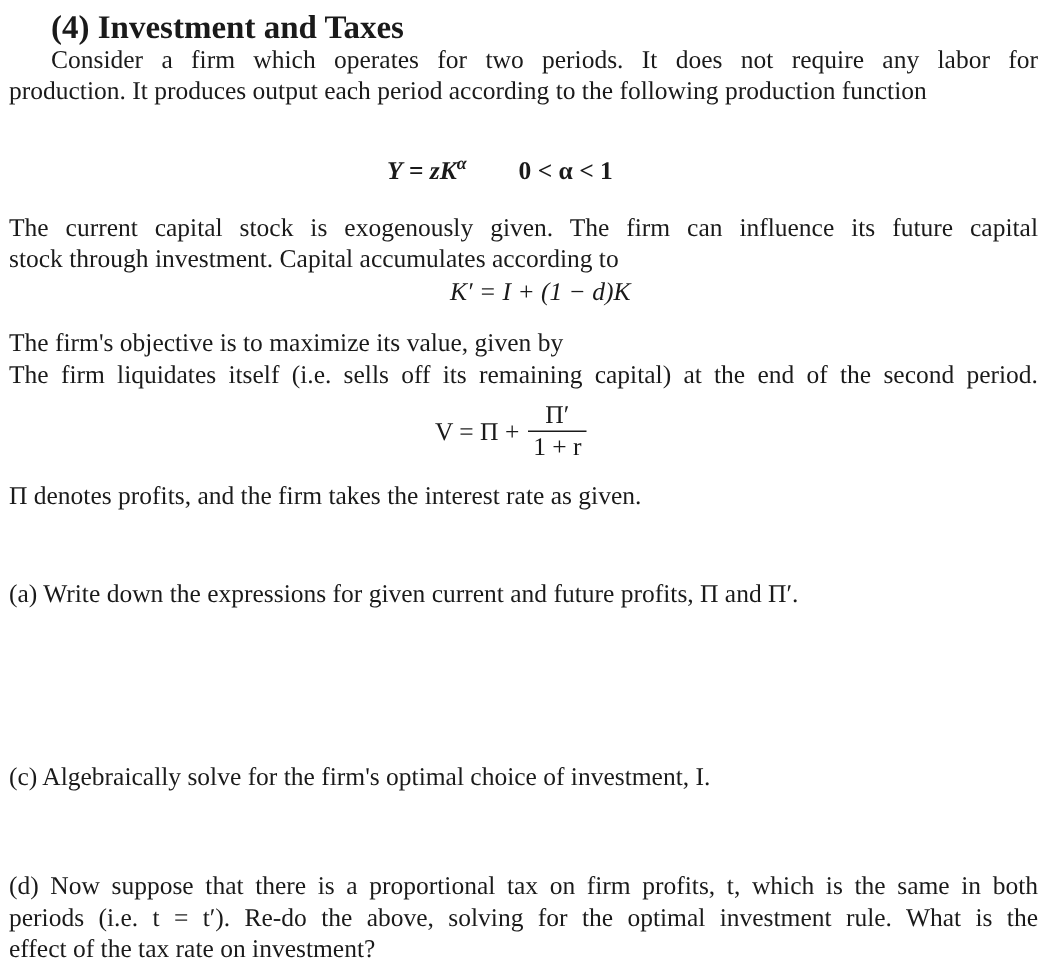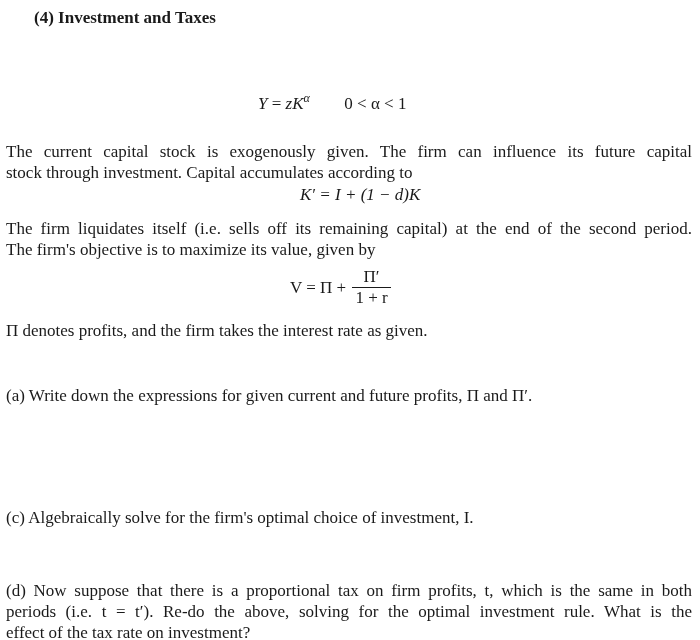--- a/index.html
+++ b/index.html
@@ -23,21 +23,21 @@
       height: 640px;
       font-family: "Liberation Serif", "DejaVu Serif", serif;
       font-size: 17px;
       line-height: 21px;
     }
     .heading {
       position: absolute;
       left: 34px;
       top: 7px;
       font-weight: bold;
-      font-size: 17px;
+      font-size: 22px;
       white-space: nowrap;
     }
     .para {
       position: absolute;
       left: 6px;
       width: 686px;
       text-align: justify;
       text-align-last: left;
     }
     .para .indent { padding-left: 28px; }
@@ -86,39 +86,43 @@
     }
     sup { font-size: 12px; line-height: 0; }
   </style>
 </head>
 <body>
 
 <div class="doc">
 
   <div class="heading">(4) Investment and Taxes</div>
 
+  <div class="para" style="top:29px;">
+    <span class="line indent">Consider a firm which operates for two periods.   It does not require any labor for</span>
+    <span class="line last">production.  It produces output each period according to the following production function</span>
+  </div>
 
-  <div class="eq" style="left:258px; top:93px;">
+  <div class="eq" style="left:258px; top:103px;font-weight:bold;">
     <i>Y</i>
     <span>=</span>
     <i>z</i><i>K</i><sup><i>α</i></sup>
     <span style="display:inline-block; width:26px;"></span>
     <span>0 &lt; α &lt; 1</span>
   </div>
 
   <div class="para" style="top:129px;margin-top:12px;">
     <span class="line">The current capital stock is exogenously given.   The firm can influence its future capital</span>
     <span class="line last">stock through investment.  Capital accumulates according to</span>
   </div>
 
   <div class="eq" style="left:274px; top:184px; font-style:italic;margin-left:26px;">K′ = I + (1 − d)K</div>
 
   <div class="para" style="top:218px;">
+    <span class="line last">The firm's objective is to maximize its value, given by</span>
     <span class="line">The firm liquidates itself (i.e. sells off its remaining capital) at the end of the second period.</span>
-    <span class="line last">The firm's objective is to maximize its value, given by</span>
   </div>
 
   <div class="eq" style="left:290px; top:268px;">
     <span style="display:inline-block; vertical-align:middle;">V = Π +</span>
     <span class="frac">
       <span class="num">Π′</span>
       <span class="den" style="">1 + r</span>
     </span>
   </div>
 

